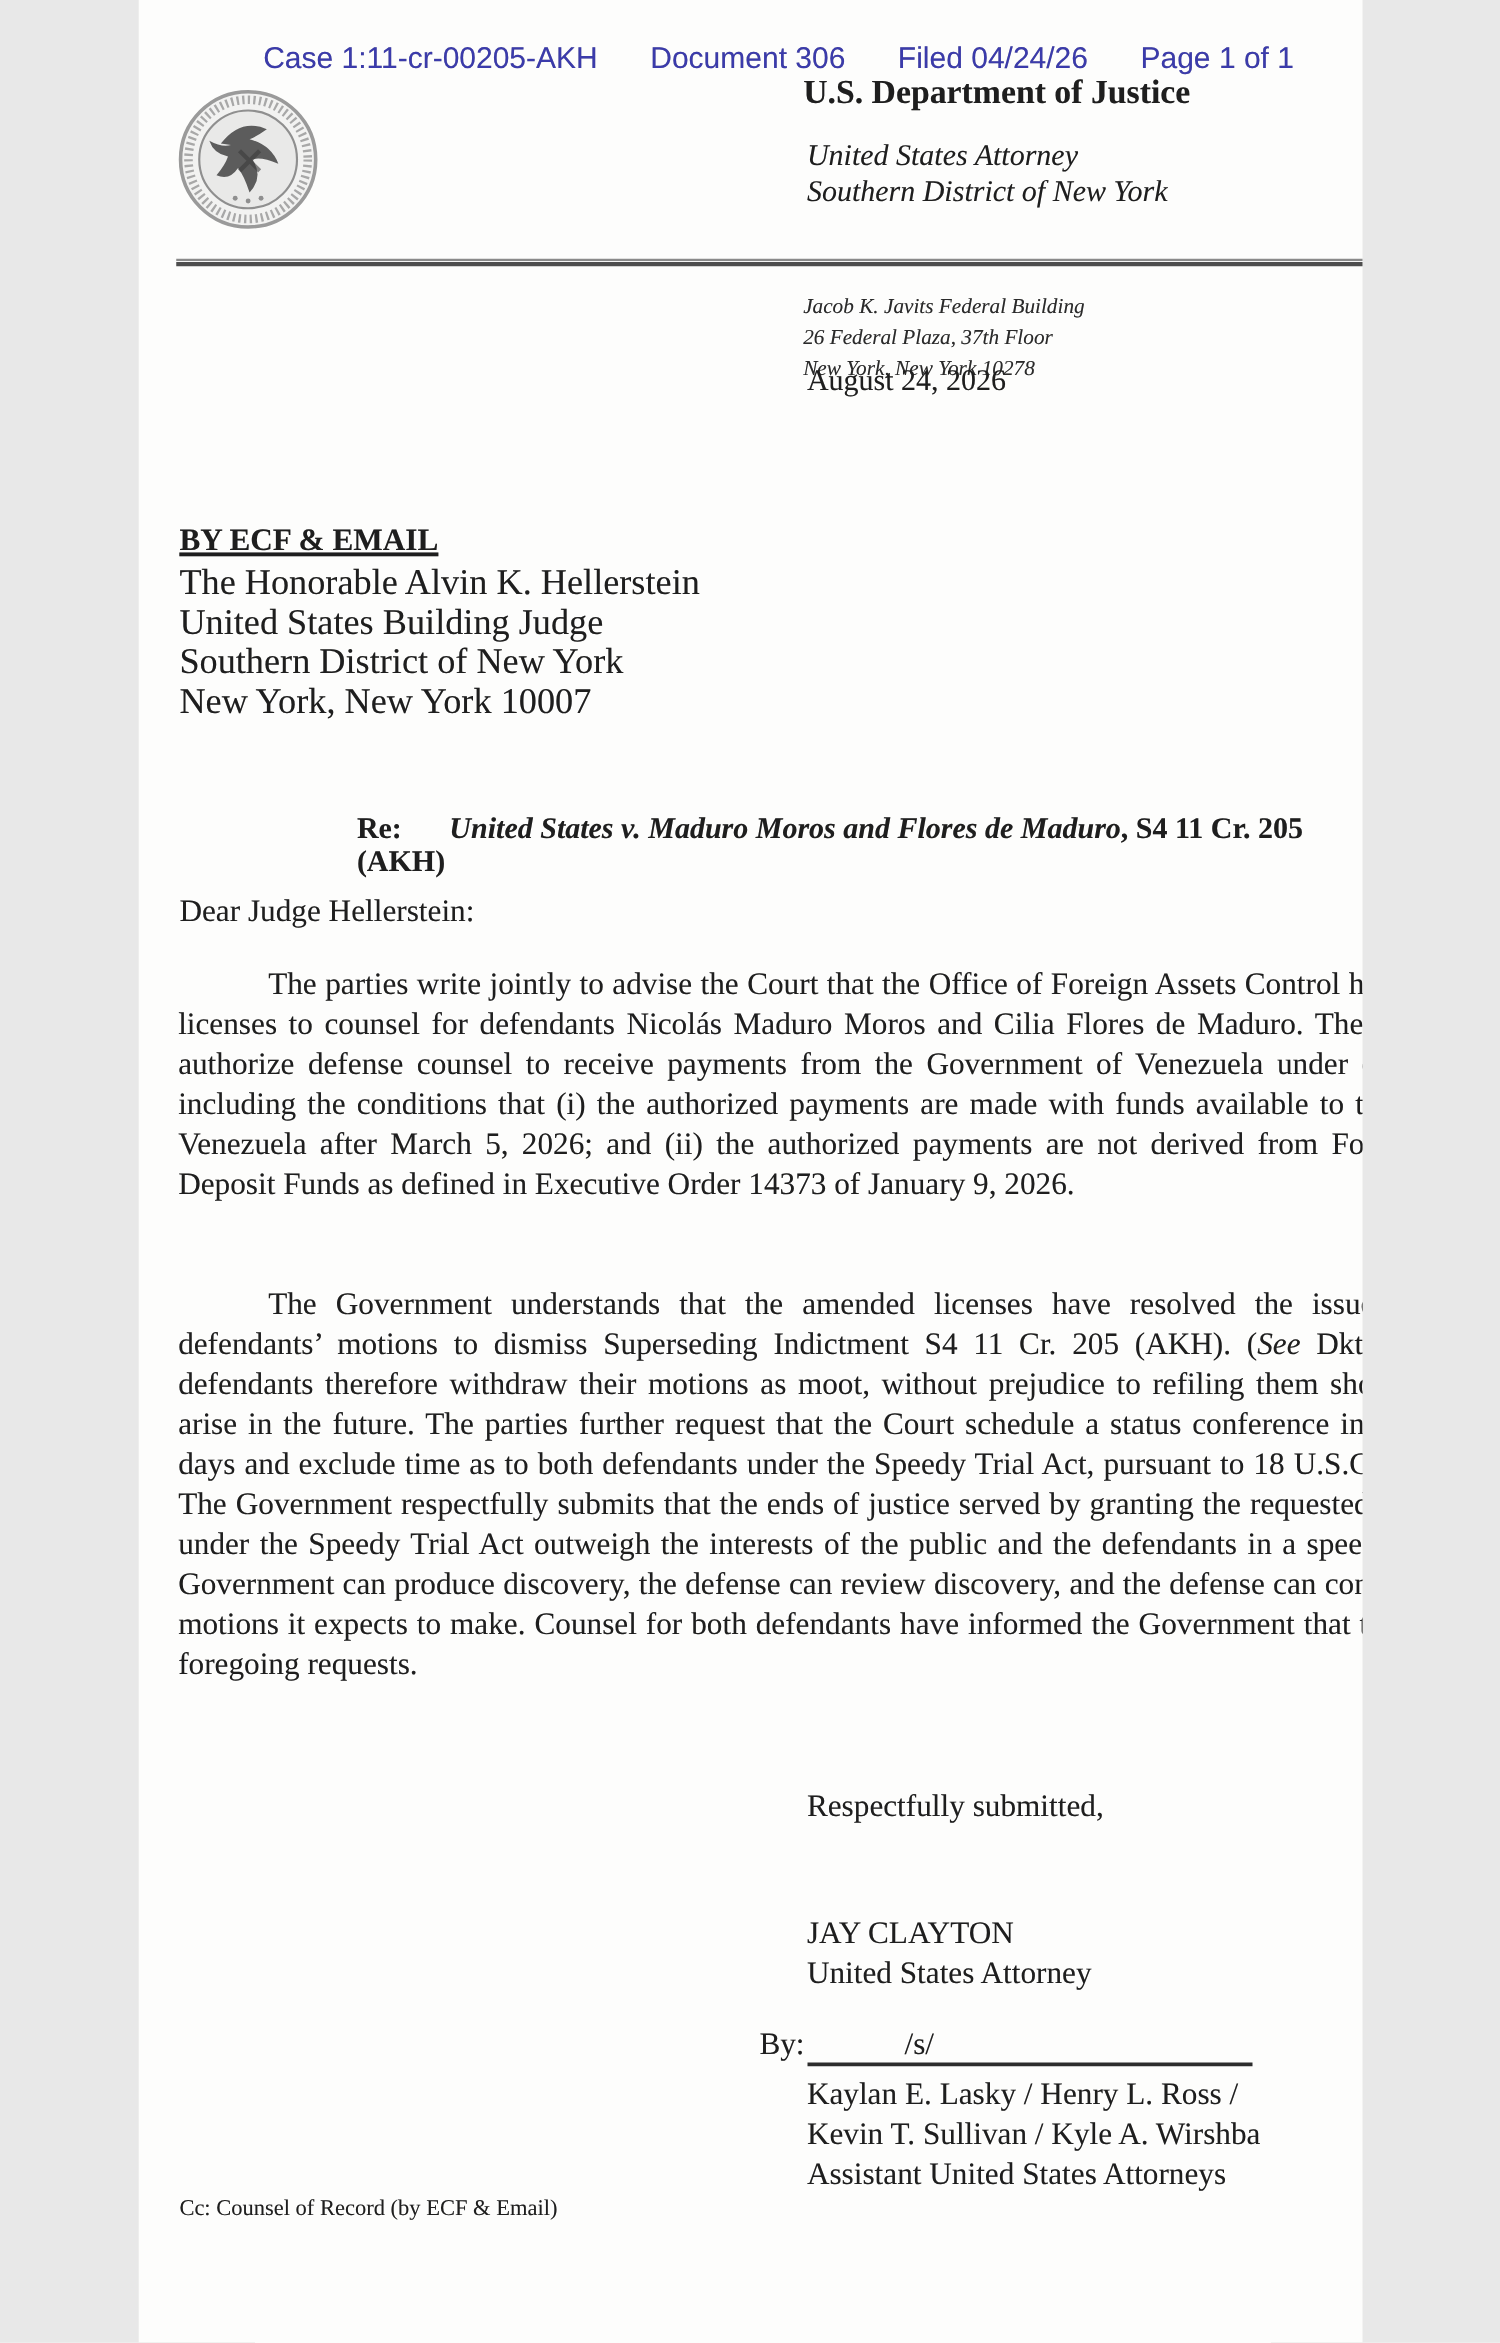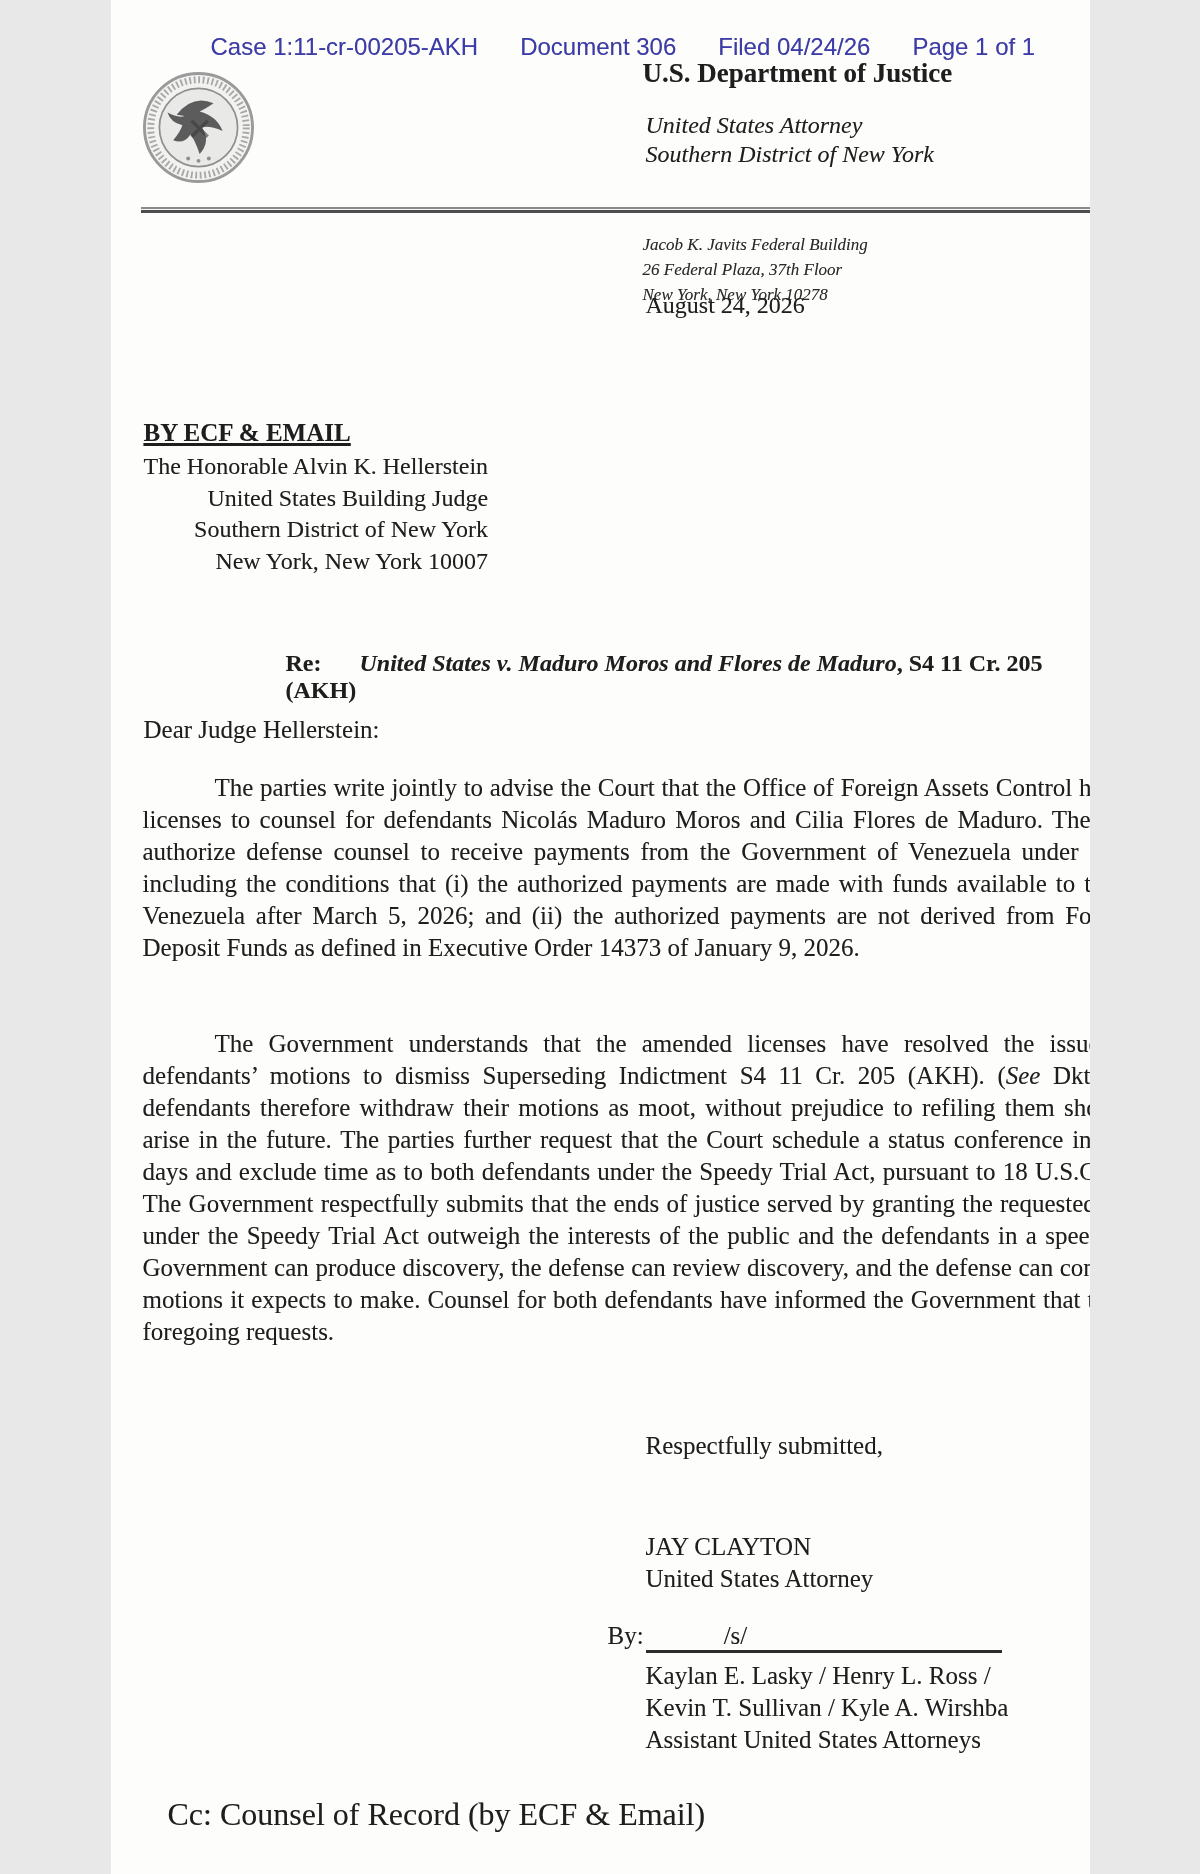--- a/index.html
+++ b/index.html
@@ -23,21 +23,21 @@
   
   .seal{position:absolute;left:30px;top:70px;width:115px;height:115px;}
   .dept{position:absolute;left:532px;top:58px;font-size:27px;font-weight:bold;}
   .office{position:absolute;left:535px;top:111px;font-size:24px;font-style:italic;line-height:29px;}
   .rule{position:absolute;left:30px;top:207px;width:1140px;height:6px;
         background:linear-gradient(#8a8a8a 0 30%,#f5f5f5 30% 48%,#4d4d4d 48% 100%);}
   .addr{position:absolute;left:532px;top:232px;font-size:17px;font-style:italic;line-height:25px;color:#2a2a2a;}
   .date{position:absolute;left:535px;top:292px;font-size:24px;}
   .delivery{position:absolute;left:33px;top:419px;font-size:25px;font-weight:bold;
             text-decoration:underline;text-decoration-thickness:2.5px;text-align:right;}
-  .addressee{position:absolute;left:33px;top:451px;font-size:24px;line-height:31.5px;text-align:right;}
+  .addressee{position:absolute;left:33px;top:451px;font-size:29px;line-height:31.5px;}
   .re-line{position:absolute;left:175px;top:650px;font-size:24px;font-weight:bold;}
   .re-label{margin-right:38px;text-align:center;}
   .re-case-name{font-style:italic;}
   .salutation{position:absolute;left:33px;top:716px;font-size:25px;}
   .body-para{
     position:absolute;left:32px;width:1136px;margin:0;
     font-size:25px;line-height:32px;text-align:justify;text-indent:72px;
   }
   .p1{top:772px;}
   .p2{top:1028px;}
@@ -45,21 +45,21 @@
   .respectfully{position:absolute;left:535px;top:1432px;font-size:25px;}
   .signer-name{position:absolute;left:535px;top:1533px;font-size:25px;}
   .signer-title{position:absolute;left:535px;top:1565px;font-size:25px;}
   .by-line{position:absolute;left:497px;top:1622px;font-size:25px;white-space:nowrap;}
   .sig-underline{
     display:inline-block;width:356px;margin-left:2px;
     border-bottom:3px solid #2d2d2d;
     text-align:left;padding-left:78px;box-sizing:border-box;
   }
   .attorneys{position:absolute;left:535px;top:1660px;font-size:25px;line-height:32px;}
-  .cc{position:absolute;left:33px;top:1796px;font-size:32px;margin-left:24px;}
+  .cc{position:absolute;left:33px;top:1756px;font-size:18px;}
 </style>
 </head>
 <body>
 
 <div class="page">
 
   <div class="stamp">
     <span>Case 1:11-cr-00205-AKH</span>
     <span>Document 306</span>
     <span>Filed 04/24/26</span>

